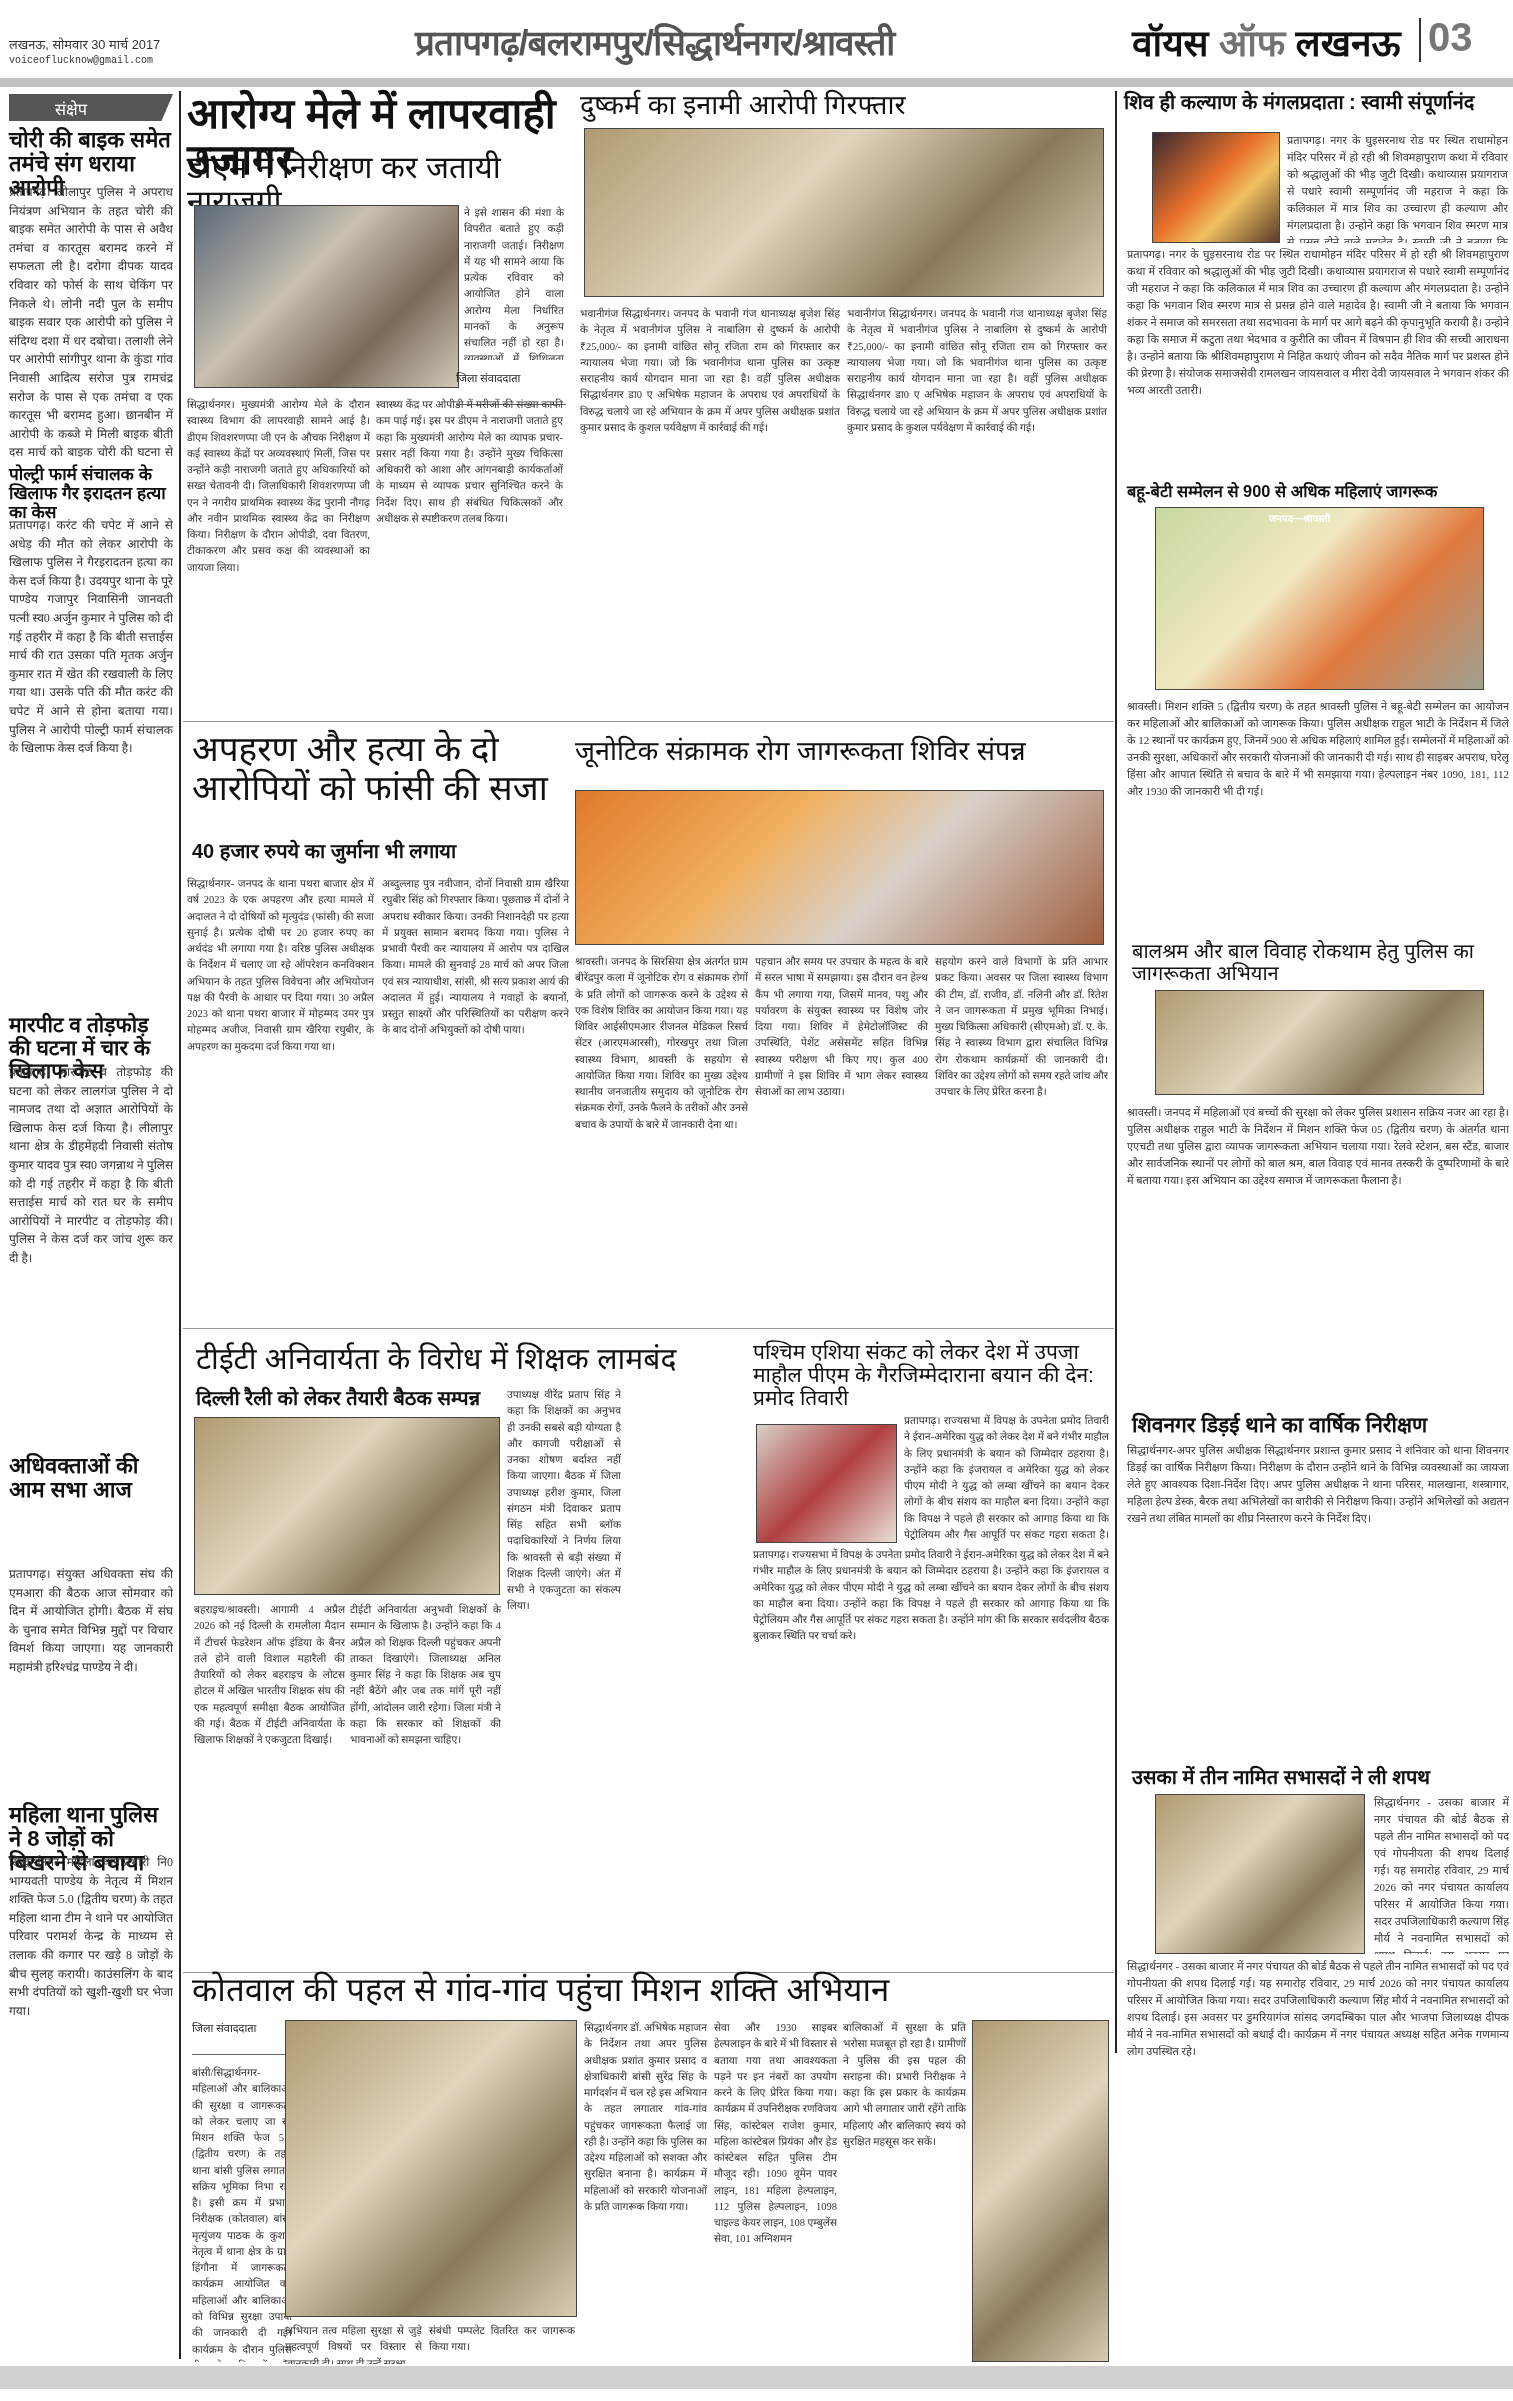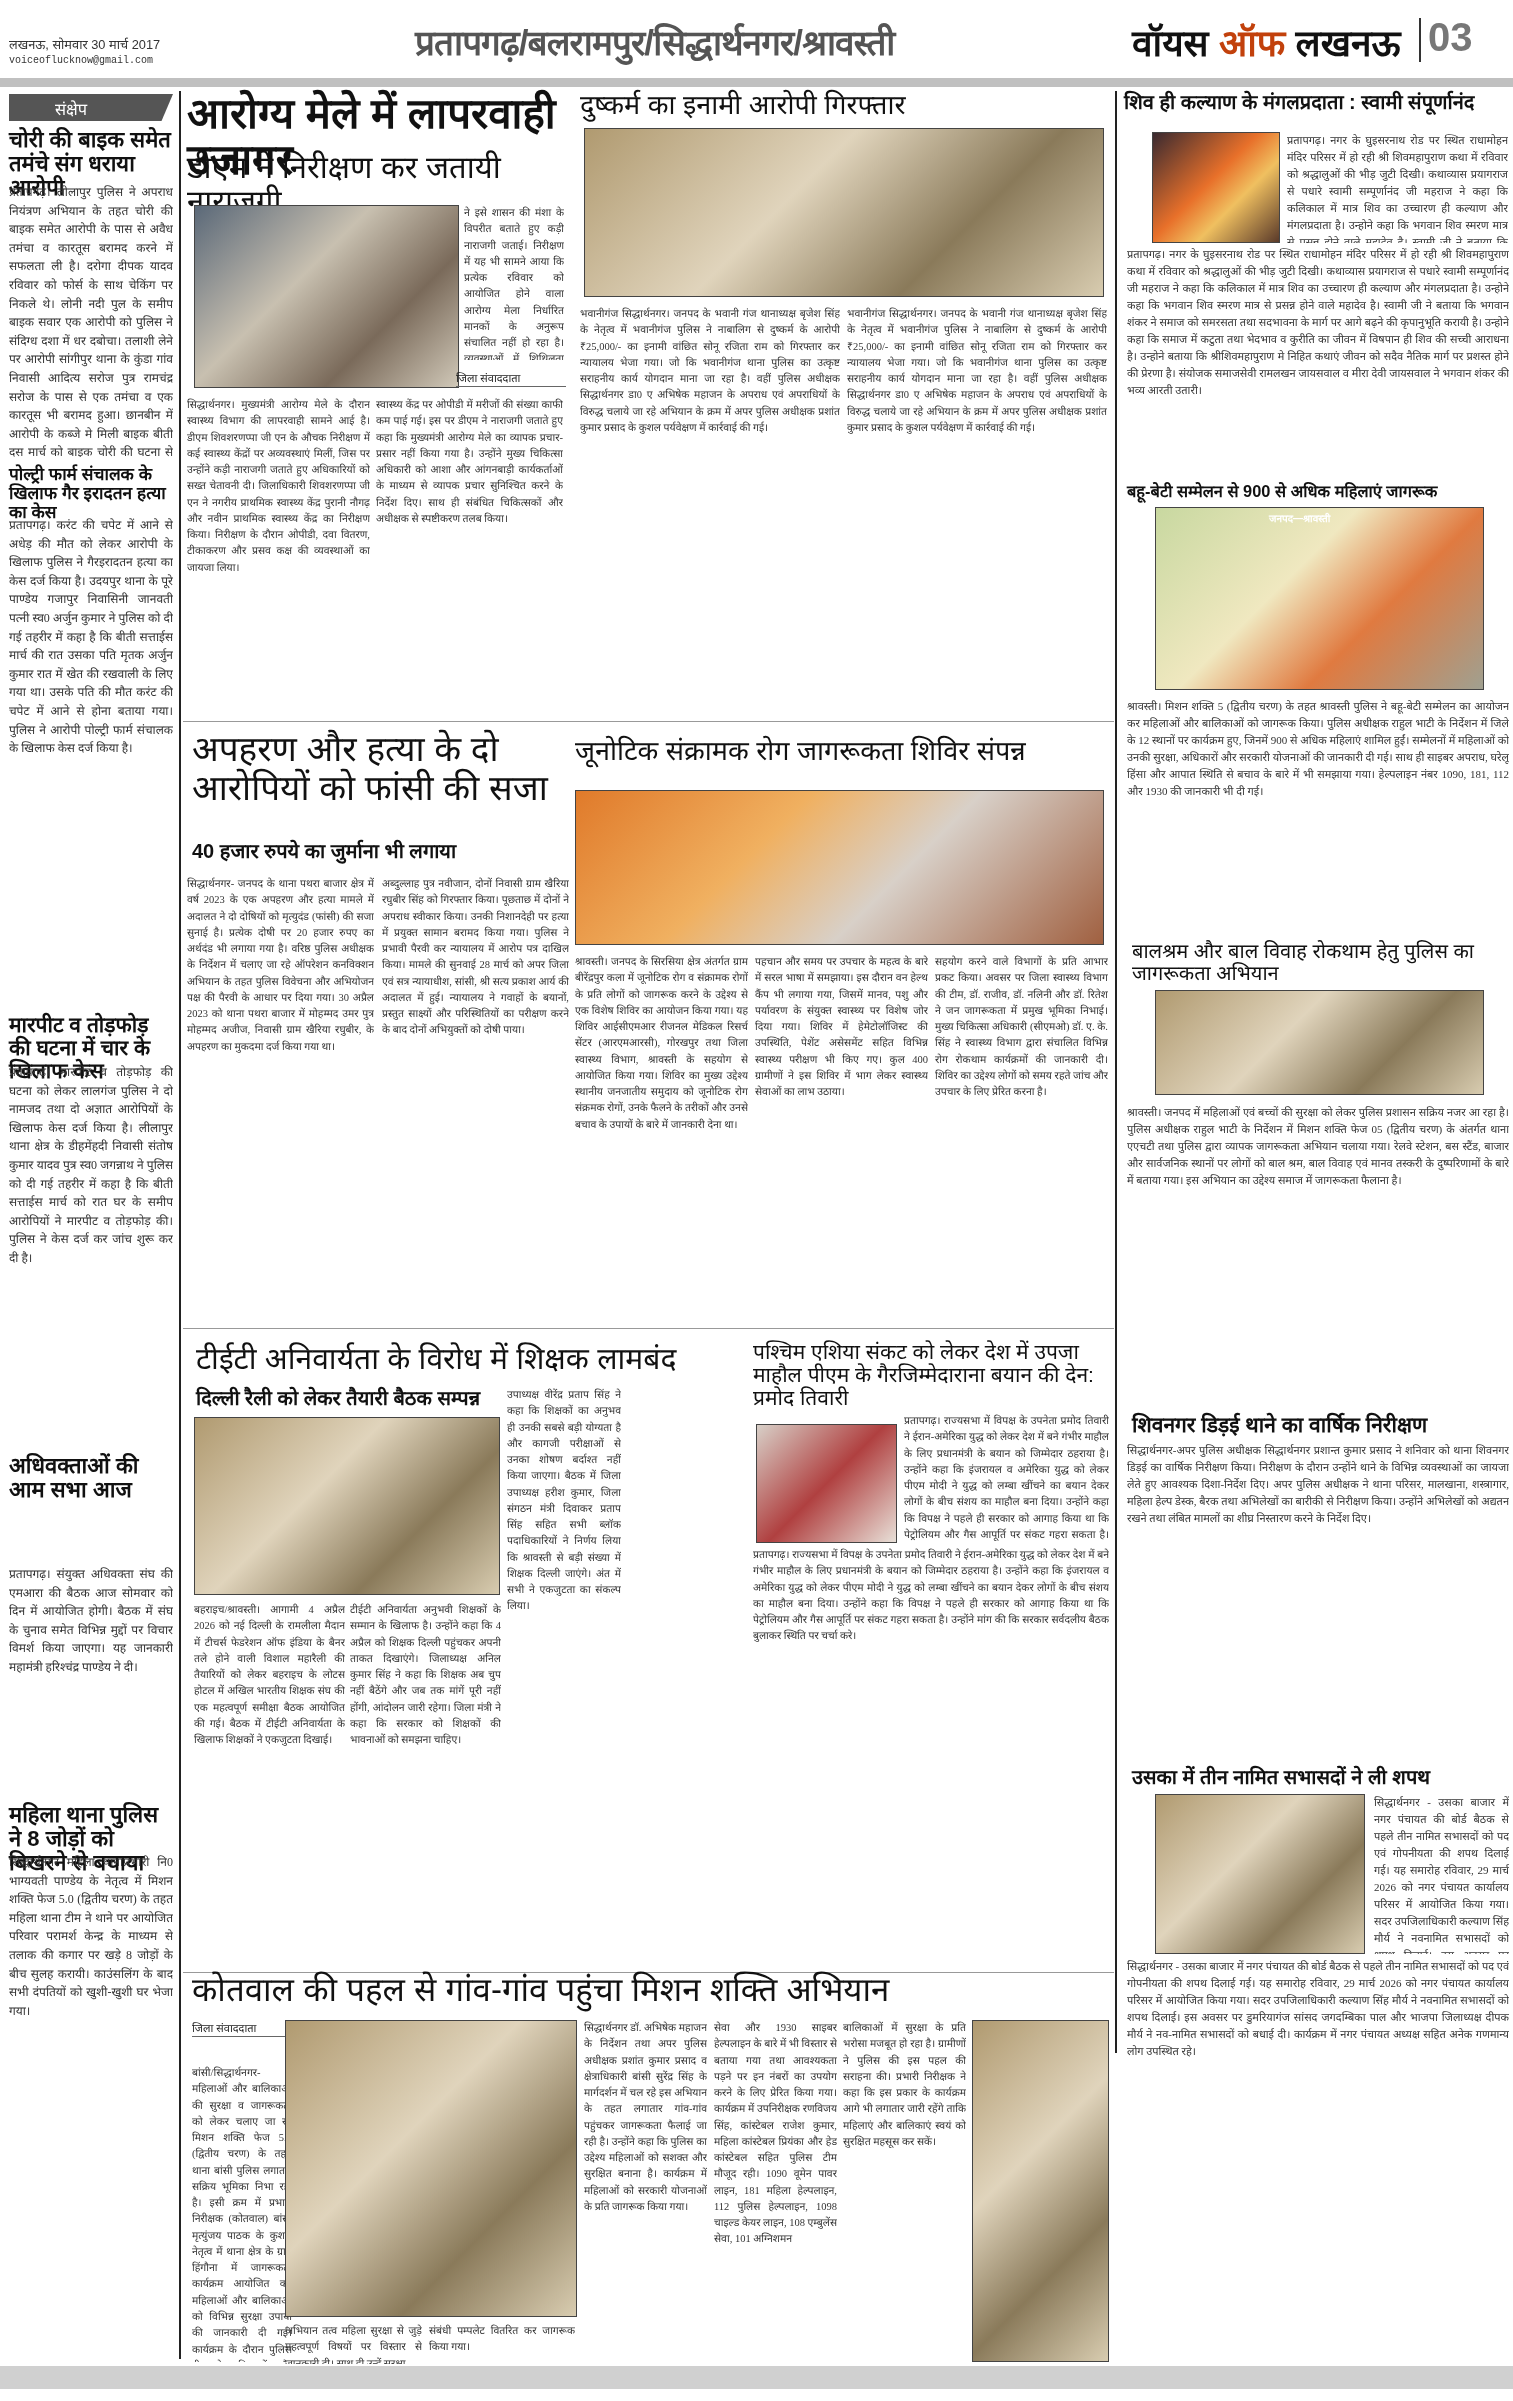--- a/index.html
+++ b/index.html
@@ -2,37 +2,37 @@
 <html style="font-size:14.6px"><head>
 <meta charset="utf-8">
 <style>
 *{box-sizing:border-box;margin:0;padding:0}
 body{width:1513px;height:2401px;background:#fff;font-family:"Liberation Serif",serif;color:#222;position:relative;overflow:hidden}
 .abs{position:absolute}
 .masthead-date{left:9px;top:35px;font-family:"Liberation Sans",sans-serif;font-size:12.8px;color:#333}
 .masthead-email{left:9px;top:55px;font-family:Liberation Mono, monospace;font-size:10px;color:#333}
 .masthead-regions{left:415px;top:18px;font-family:"Liberation Sans",sans-serif;font-size:35px;font-weight:bold;color:#555;letter-spacing:-0.9px}
 .masthead-brand{left:1132px;top:16.4px;font-family:"Liberation Sans",sans-serif;font-size:37px;font-weight:900;color:#111}
-.masthead-brand .mid{color:#c2410c}
+.masthead-brand .mid{color:#737373}
 .masthead-sep{left:1419px;top:18px;width:1.8px;height:44px;background:#333}
 .masthead-page{left:1428px;top:14.6px;font-family:"Liberation Sans",sans-serif;font-size:40px;font-weight:bold;color:#777}
 .topbar{left:0;top:78px;width:1513px;height:9px;background:#c0c0c0}
 .vline{width:1.8px;background:#222}
 .hrule{height:0.9px;background:#999}
 .sankshep{left:9px;top:94px;width:164px;height:27px;background:#555;clip-path:polygon(0 0,100% 0,93% 100%,0 100%);color:#fff;font-size:16.4px;padding:2.7px 0 0 46px;font-family:"Liberation Sans",sans-serif}
 .h-col{font-family:"Liberation Sans",sans-serif;font-weight:bold;color:#111;line-height:1.1}
 .body-txt{font-size:10.5px;line-height:1.55;color:#333;text-align:justify;overflow:hidden}
 .photo{background:linear-gradient(135deg,#8a7560,#c9b49a 40%,#6d6050 70%,#b0a08a);border:0.9px solid #444}
 .photo.orange{background:linear-gradient(135deg,#e07a2a,#f0b060 35%,#d8d0c8 60%,#a06040)}
 .photo.blue{background:linear-gradient(135deg,#5a6878,#c8c0b0 40%,#7a6a5a 70%,#d0c8b8)}
 .photo.khaki{background:linear-gradient(135deg,#b09a70,#e0d4bc 40%,#8a7a5a 70%,#d8ccb0)}
 .photo.temple{background:linear-gradient(135deg,#3a2a30,#e8702a 45%,#f0c060 65%,#5a3a2a)}
 .photo.green{background:linear-gradient(135deg,#c8d8a0,#f0e8c0 40%,#e07a40 65%,#a0a090)}
 .caption{font-size:10px;color:#333;font-family:"Liberation Sans",sans-serif}
-.byline{font-family:"Liberation Sans",sans-serif;font-size:11px;color:#222;border-bottom:1.8px solid #666;padding-bottom:1px}
+.byline{font-family:"Liberation Sans",sans-serif;font-size:11px;color:#222;border-bottom:1.8px solid #666;padding-bottom:19px}
 .footer-bar{left:0;top:2366px;width:1513px;height:23px;background:#d0d0d0}
 </style>
 </head>
 <body>
 
 <div class="abs masthead-date">लखनऊ, सोमवार 30 मार्च 2017</div>
 <div class="abs masthead-email">voiceoflucknow@gmail.com</div>
 <div class="abs masthead-regions">प्रतापगढ़/बलरामपुर/सिद्धार्थनगर/श्रावस्ती</div>
 <div class="abs masthead-brand">
   <span>वॉयस</span>

